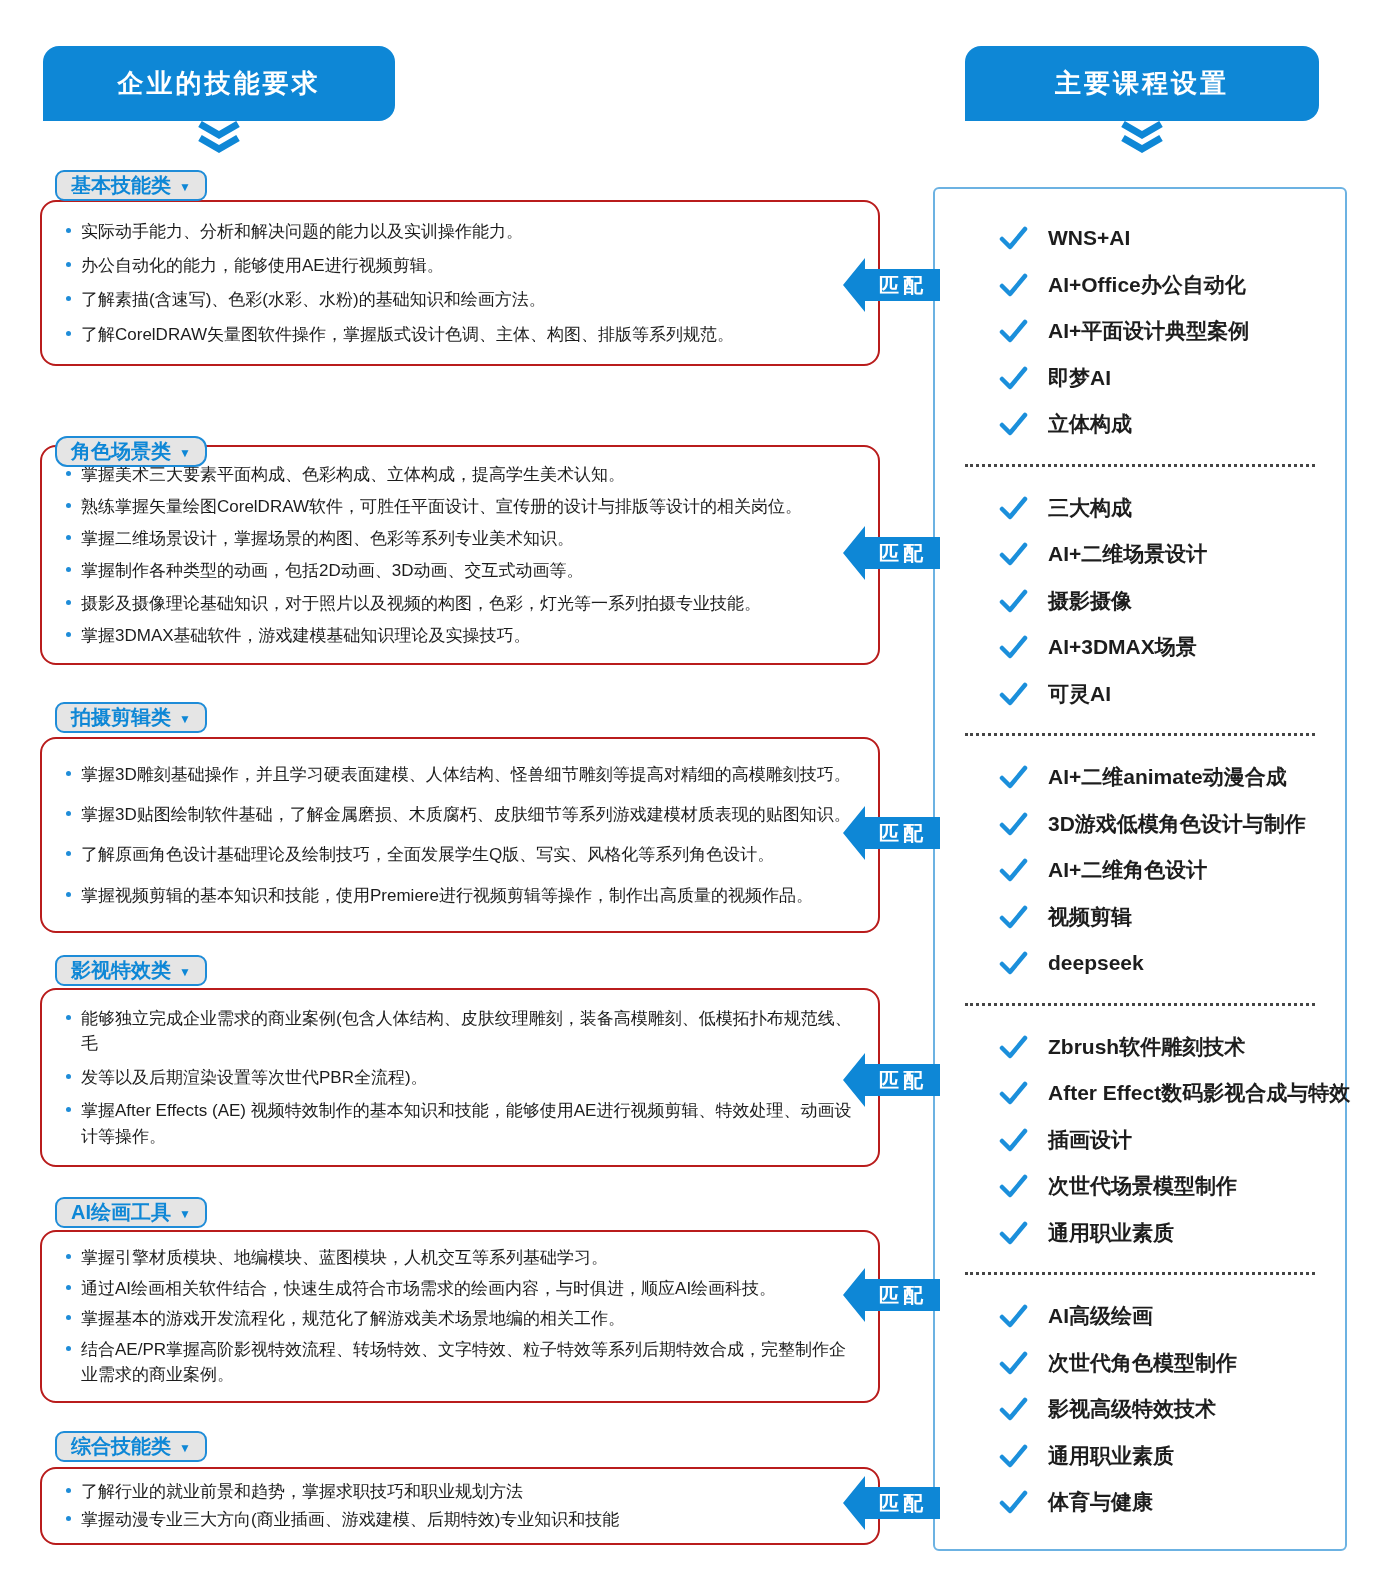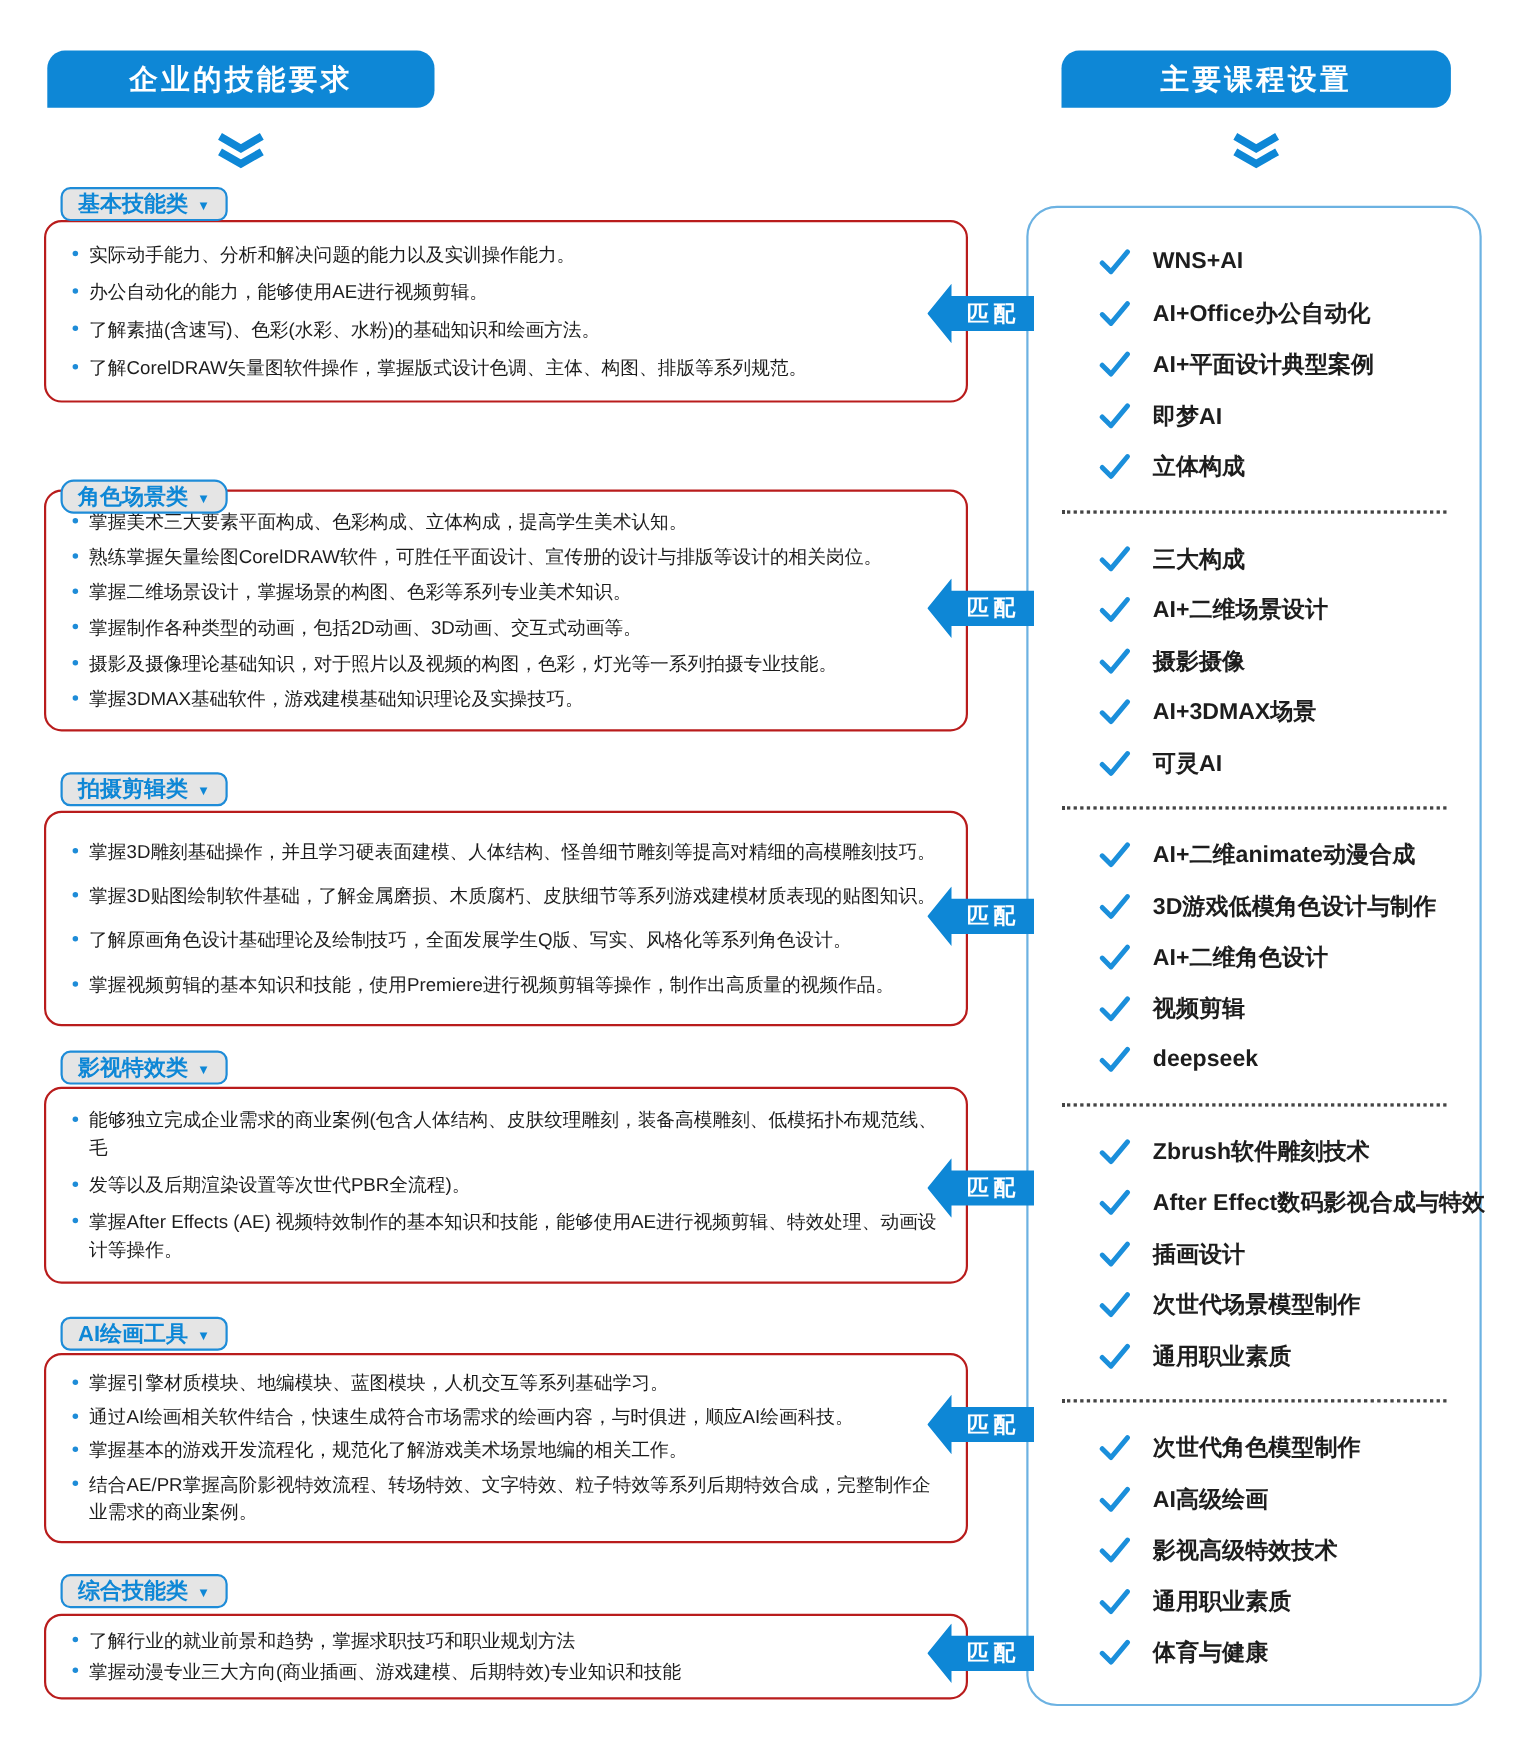--- a/index.html
+++ b/index.html
@@ -2,21 +2,21 @@
 <html><head>
 <meta charset="utf-8">
 <style>
   html,body{margin:0;padding:0;background:#fff;}
   .canvas{
     position:relative;width:1382px;height:1595px;background:#ffffff;
     font-family:"Liberation Sans","DejaVu Sans",sans-serif;overflow:hidden;
   }
   
   .header{
-    position:absolute;top:46px;height:52px;background:#0E87D6;color:#fff;
+    position:absolute;top:46px;height:75px;background:#0E87D6;color:#fff;
     font-size:26px;font-weight:bold;letter-spacing:3px;
     display:flex;align-items:center;justify-content:center;
     border-radius:16px 16px 16px 0;
   }
   .header-left{left:43px;width:352px;}
   .header-right{left:965px;width:354px;}
   .chevron{position:absolute;top:121px;}
   .chevron-left{left:195px;}
   .chevron-right{left:1118px;}
 
@@ -34,21 +34,21 @@
     border:2px solid #b91c1c;border-radius:16px;box-sizing:border-box;
     display:flex;flex-direction:column;justify-content:space-evenly;
     padding:8px 18px 8px 24px;z-index:1;
   }
   .bullet{display:flex;align-items:flex-start;gap:10px;font-size:17px;color:#1C1C1C;line-height:1.5;}
   .dot{flex:0 0 auto;width:5px;height:5px;border-radius:50%;background:#1E8CD8;margin-top:9px;}
 
   
   .panel{
     position:absolute;left:933px;top:187px;width:414px;height:1364px;
-    border:2px solid #6CB2E2;border-radius:28px;background:#fff;
+    border:2px solid #6CB2E2;border-radius:6px;background:#fff;
     box-sizing:border-box;padding-top:26px;z-index:1;
   }
   .course{
     height:46.5px;display:flex;align-items:center;gap:20px;
     padding-left:64px;font-size:21px;font-weight:600;color:#1d1d1d;white-space:nowrap;
   }
   .check{flex:0 0 auto;}
   .divider{border-top:3px dotted #454545;margin:16px 30px 18px 30px;height:0;}
 
   
@@ -390,28 +390,28 @@
     </svg>
     <span class="course-label">通用职业素质</span>
   </div>
 </div>
         <div class="divider"></div>
         <div class="group">
   <div class="course">
     <svg class="check" width="29" height="24" viewBox="0 0 29 24">
       <path d="M3 13 L11 21 L26 3" fill="none" stroke="#1B8FDB" stroke-width="4.5" stroke-linecap="round" stroke-linejoin="round"></path>
     </svg>
+    <span class="course-label">AI高级绘画</span>
+  </div>
+
+  <div class="course">
+    <svg class="check" width="29" height="24" viewBox="0 0 29 24">
+      <path d="M3 13 L11 21 L26 3" fill="none" stroke="#1B8FDB" stroke-width="4.5" stroke-linecap="round" stroke-linejoin="round"></path>
+    </svg>
     <span class="course-label">次世代角色模型制作</span>
-  </div>
-
-  <div class="course">
-    <svg class="check" width="29" height="24" viewBox="0 0 29 24">
-      <path d="M3 13 L11 21 L26 3" fill="none" stroke="#1B8FDB" stroke-width="4.5" stroke-linecap="round" stroke-linejoin="round"></path>
-    </svg>
-    <span class="course-label">AI高级绘画</span>
   </div>
 
   <div class="course">
     <svg class="check" width="29" height="24" viewBox="0 0 29 24">
       <path d="M3 13 L11 21 L26 3" fill="none" stroke="#1B8FDB" stroke-width="4.5" stroke-linecap="round" stroke-linejoin="round"></path>
     </svg>
     <span class="course-label">影视高级特效技术</span>
   </div>
 
   <div class="course">

